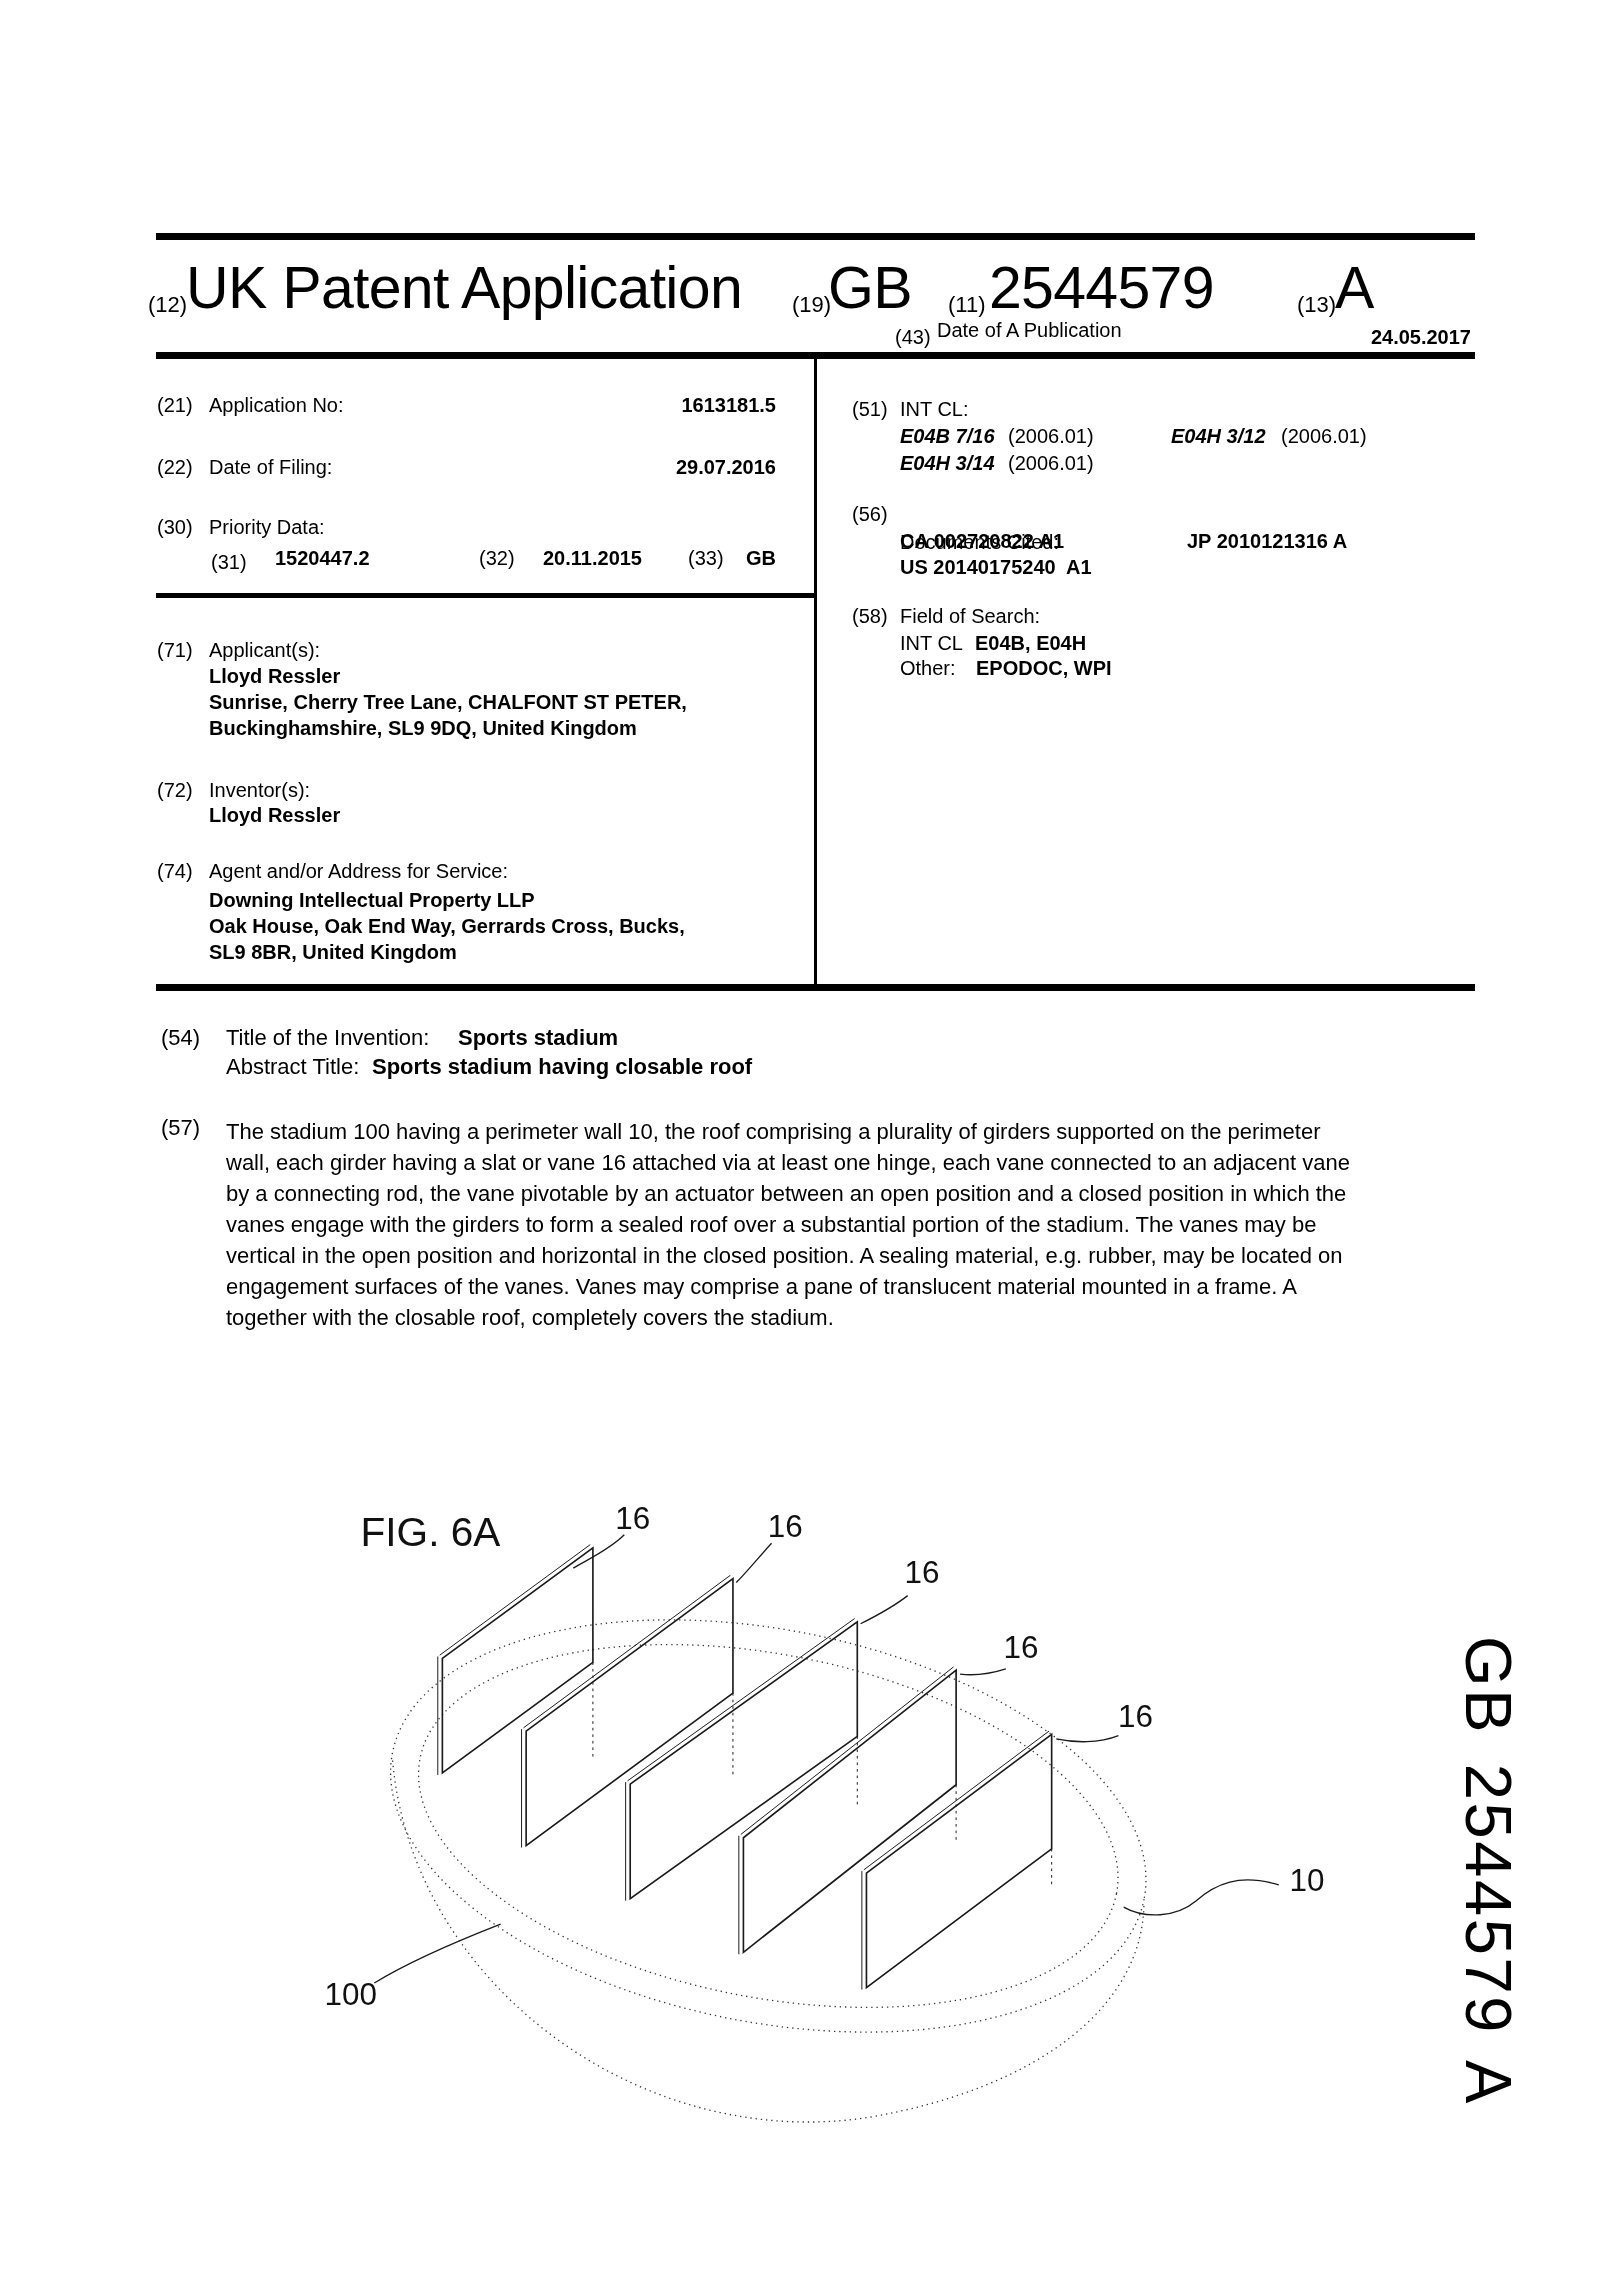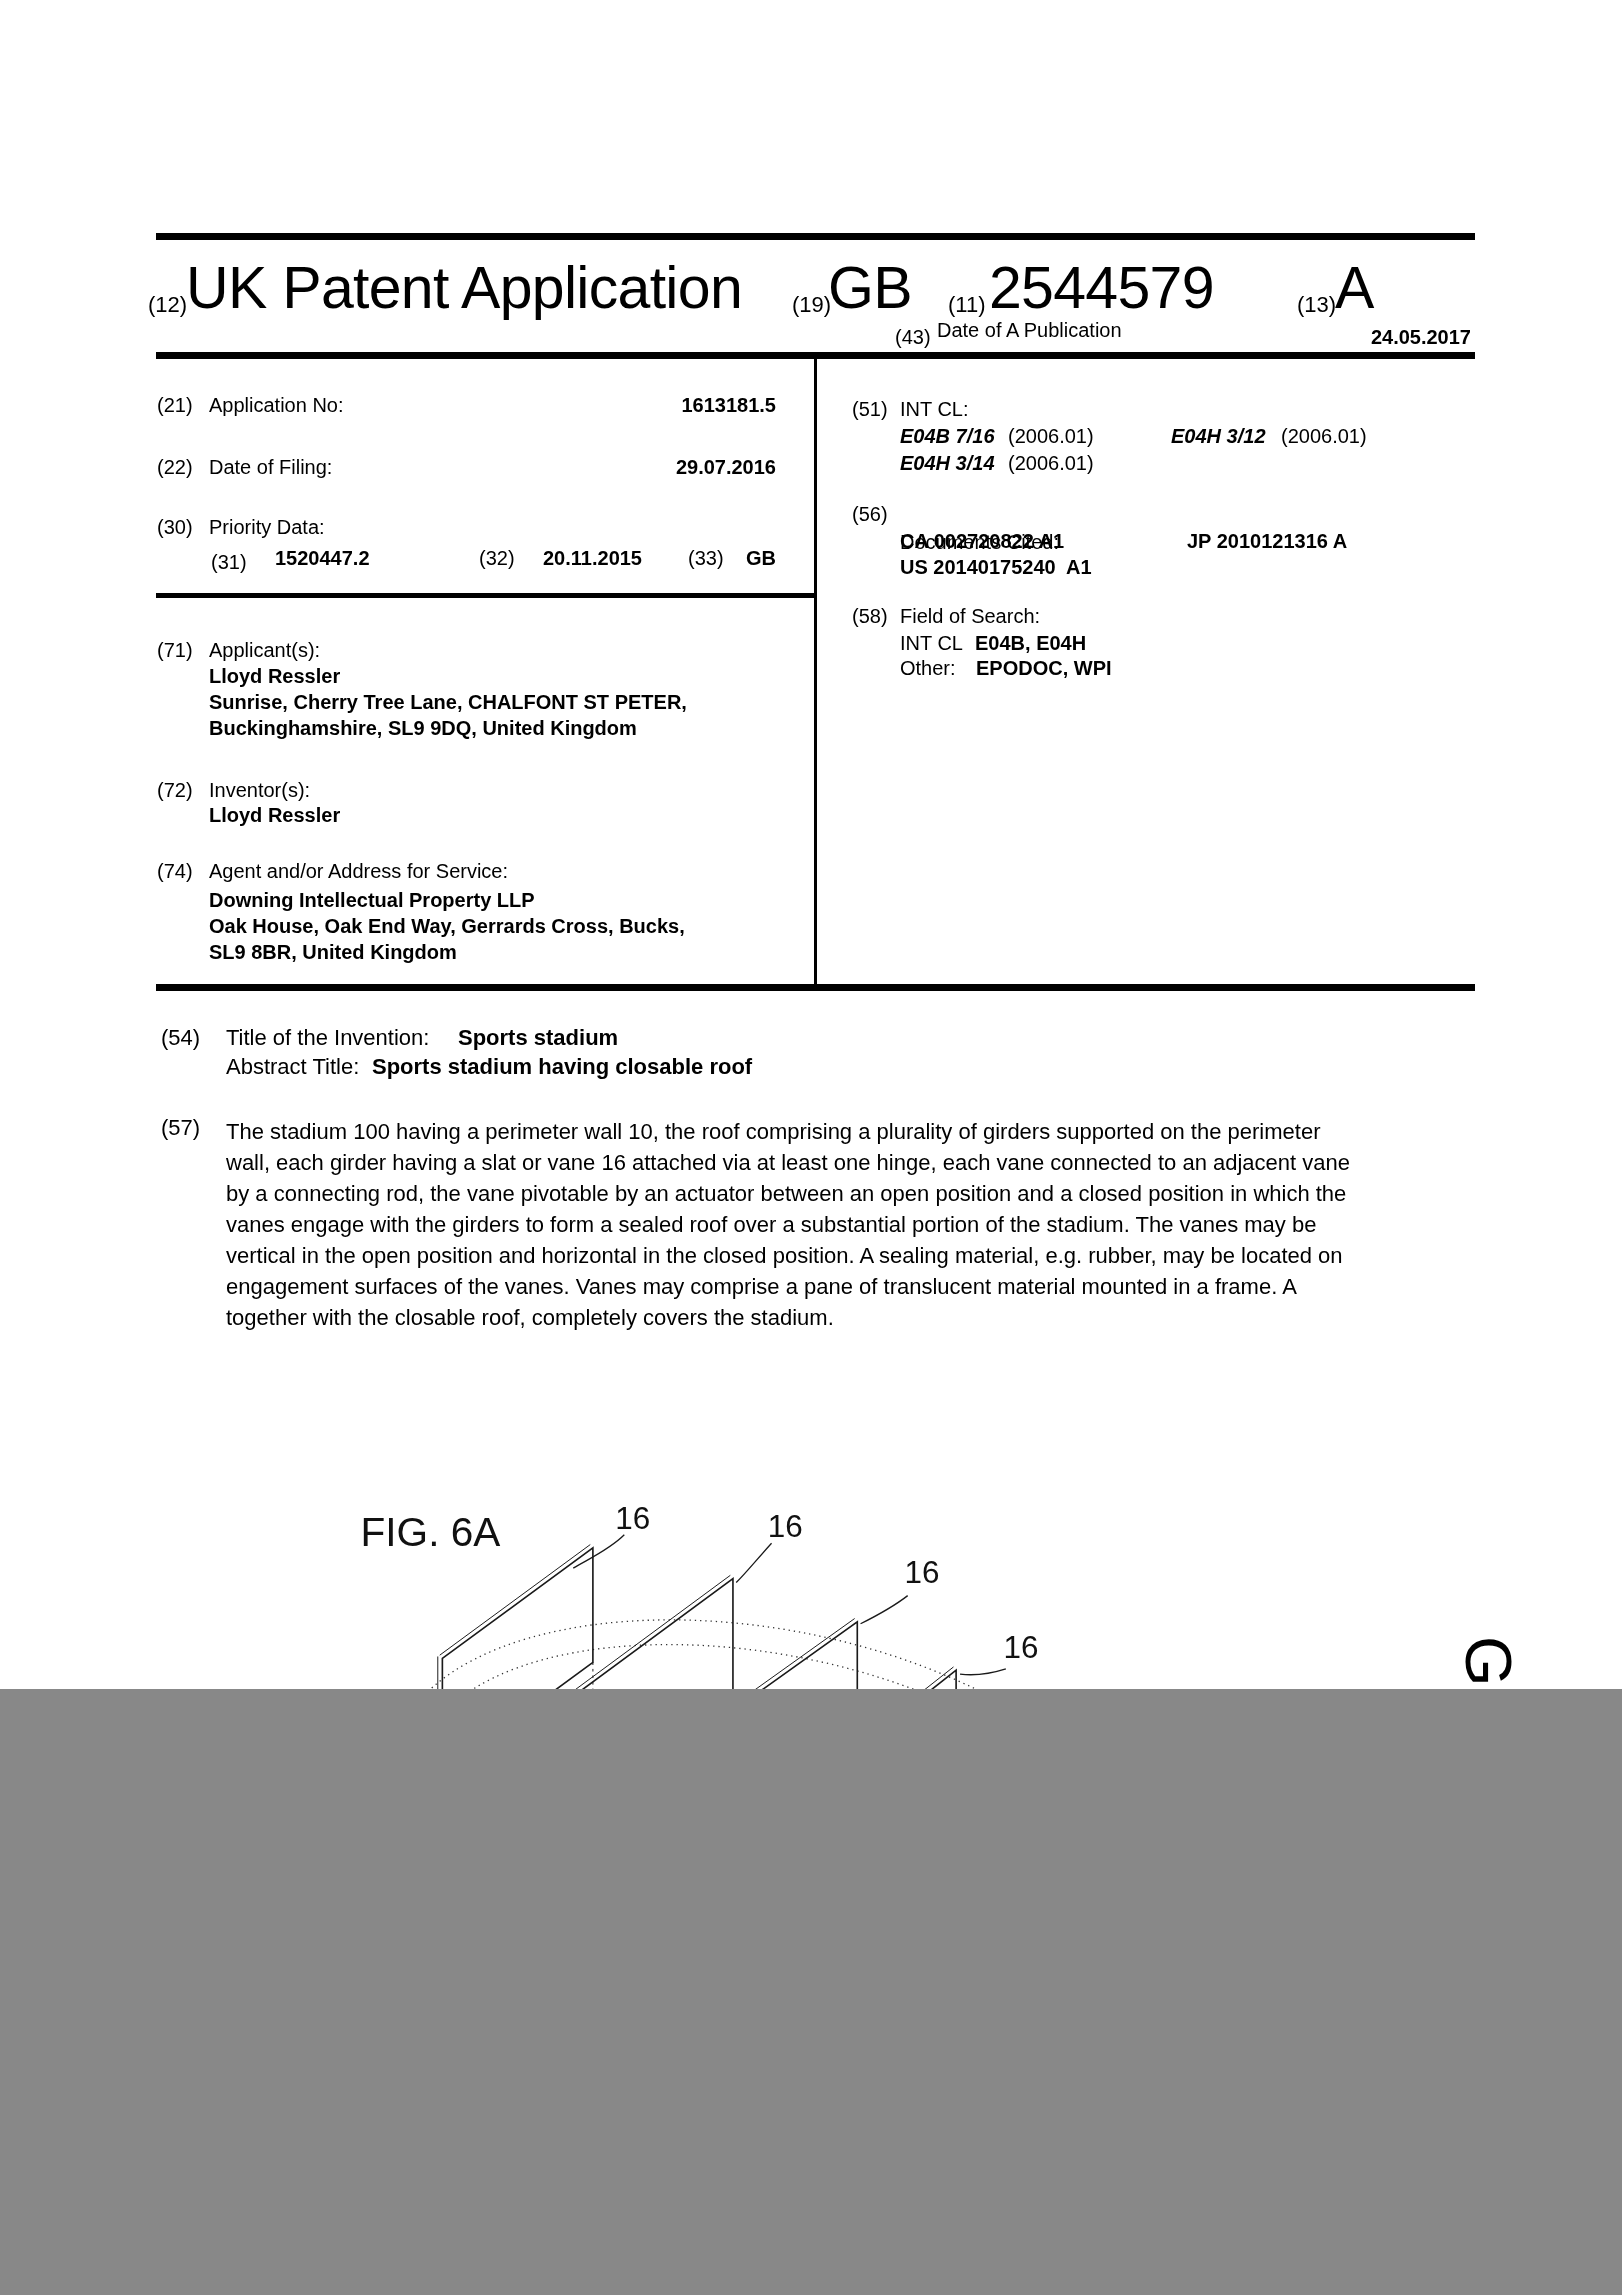--- a/index.html
+++ b/index.html
@@ -1,16 +1,16 @@
 <!DOCTYPE html>
 <html style="font-size:10.5px"><head>
 <meta charset="utf-8">
 <style>
   html,body{margin:0;padding:0;background:#888;}
-  .page{position:relative;width:1622px;height:1689px;background:#ffffff;overflow:hidden;
+  .page{position:relative;width:1622px;height:2295px;background:#ffffff;overflow:hidden;
         font-family:"Liberation Sans",sans-serif;color:#000;}
   .t{position:absolute;font-size:20px;line-height:1.1;white-space:pre;color:#000;}
   .b{font-weight:700;}
   .bi{font-weight:700;font-style:italic;}
   .big{position:absolute;font-size:59px;line-height:1;white-space:nowrap;letter-spacing:-0.7px;}
   .sm{position:absolute;font-size:22px;line-height:1;white-space:nowrap;}
   .rule{position:absolute;background:#000;}
   .abstract-line{font-size:22px;line-height:31px;white-space:pre;}
   .titleline{font-size:22px;}
   .sidebar{position:absolute;left:1521px;top:1636px;font-size:65px;letter-spacing:2.6px;word-spacing:7.9px;

